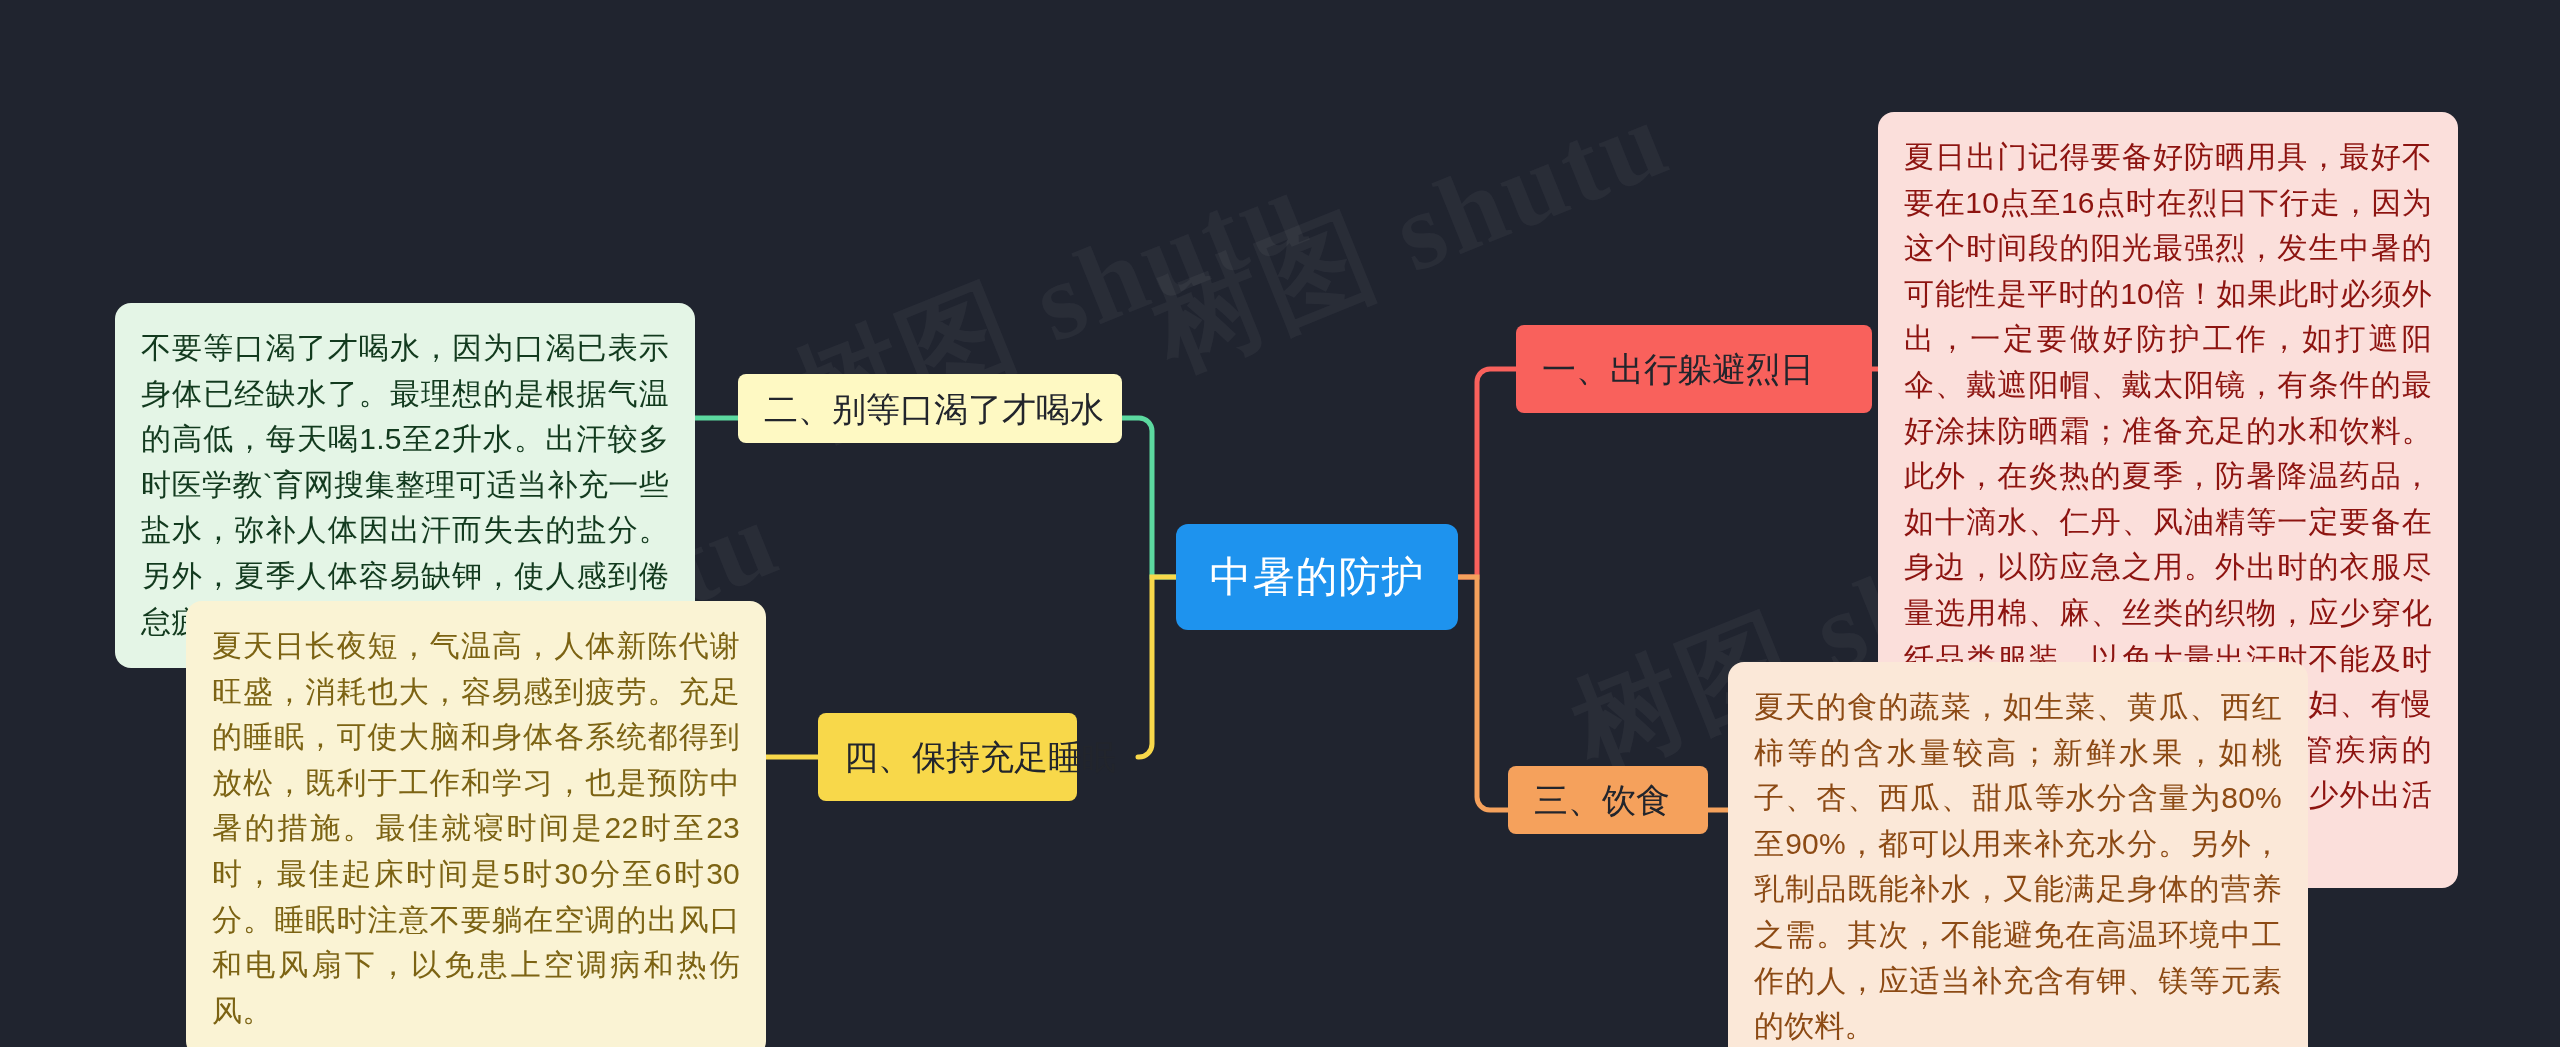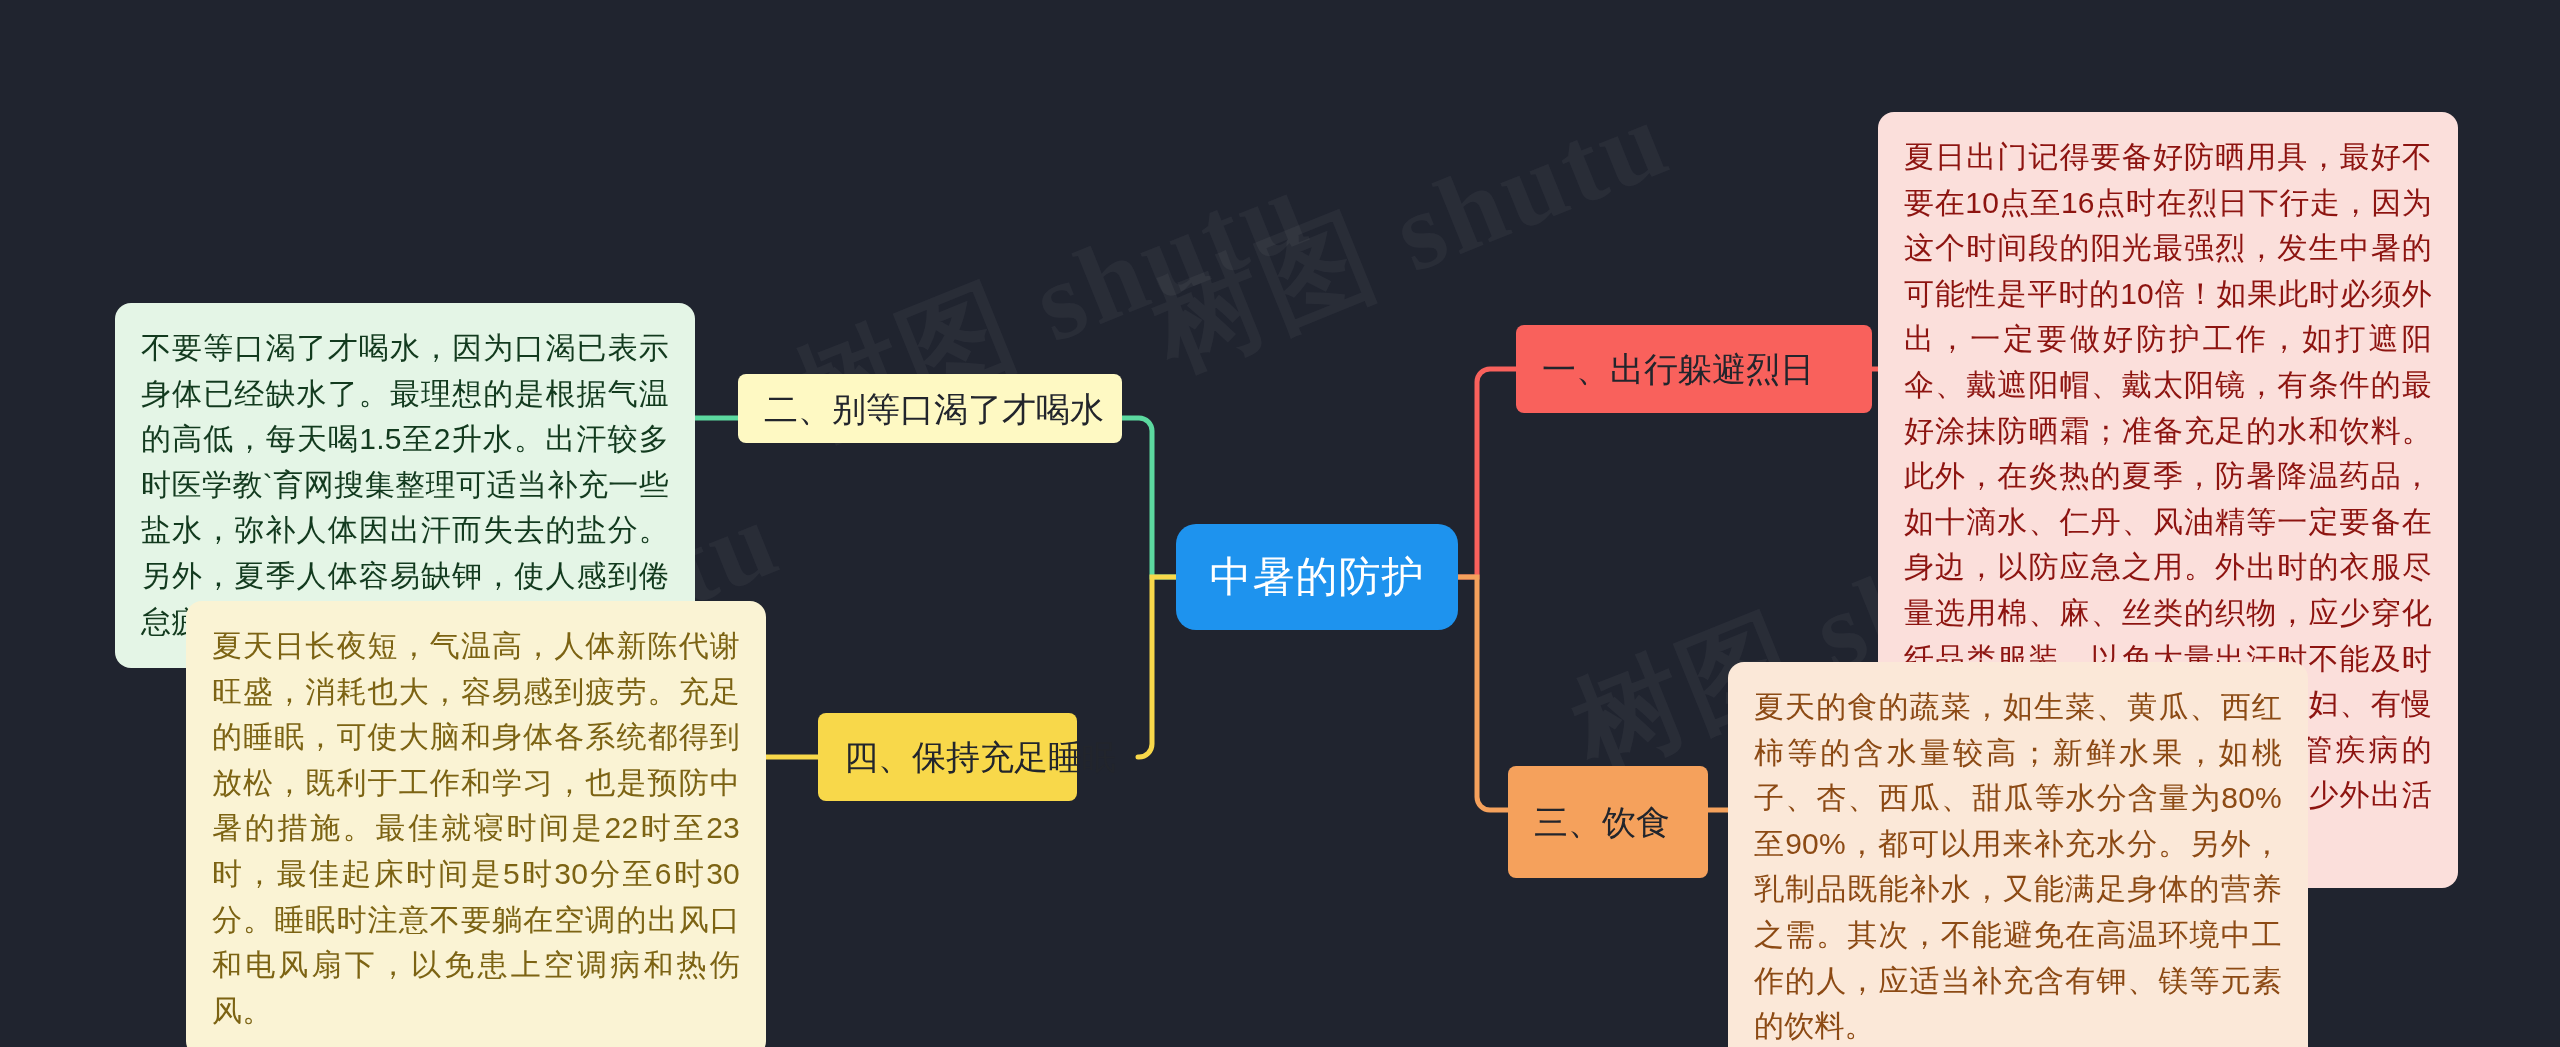--- a/index.html
+++ b/index.html
@@ -47,21 +47,21 @@
   .node-label {
     white-space: nowrap;
     line-height: 1;
   }
 
   
   #root-node {
     left: 1176px; top: 524px;
     width: 282px; height: 106px;
     background: #1e93ee;
-    border-radius: 20px;
+    border-radius: 12px;
     justify-content: center;
   }
   #root-node .node-label {
     color: #ffffff;
     font-size: 42px;
     letter-spacing: 1px;
   }
 
   
   .chip {
@@ -69,21 +69,21 @@
     border-radius: 8px;
     justify-content: flex-start;
   }
   .chip .node-label {
     font-size: 34px;
     color: #22252c;
   }
 
   #chip-1 { left: 1516px; top: 325px;  width: 356px; height: 88px; background: #f9615c; }
   #chip-2 { left: 738px;  top: 374px;  width: 384px; height: 69px; background: #fef9c3; }
-  #chip-3 { left: 1508px; top: 766px;  width: 200px; height: 112px; background: #f5a15c; }
+  #chip-3 { left: 1508px; top: 766px;  width: 200px; height: 68px; background: #f5a15c; }
   #chip-4 { left: 818px;  top: 713px;  width: 259px; height: 88px; background: #f8d84a; }
 
   
   .card {
     position: absolute;
     box-sizing: border-box;
     border-radius: 16px;
     padding: 22px 26px 24px 26px;
     font-size: 30px;
     line-height: 1.52;

